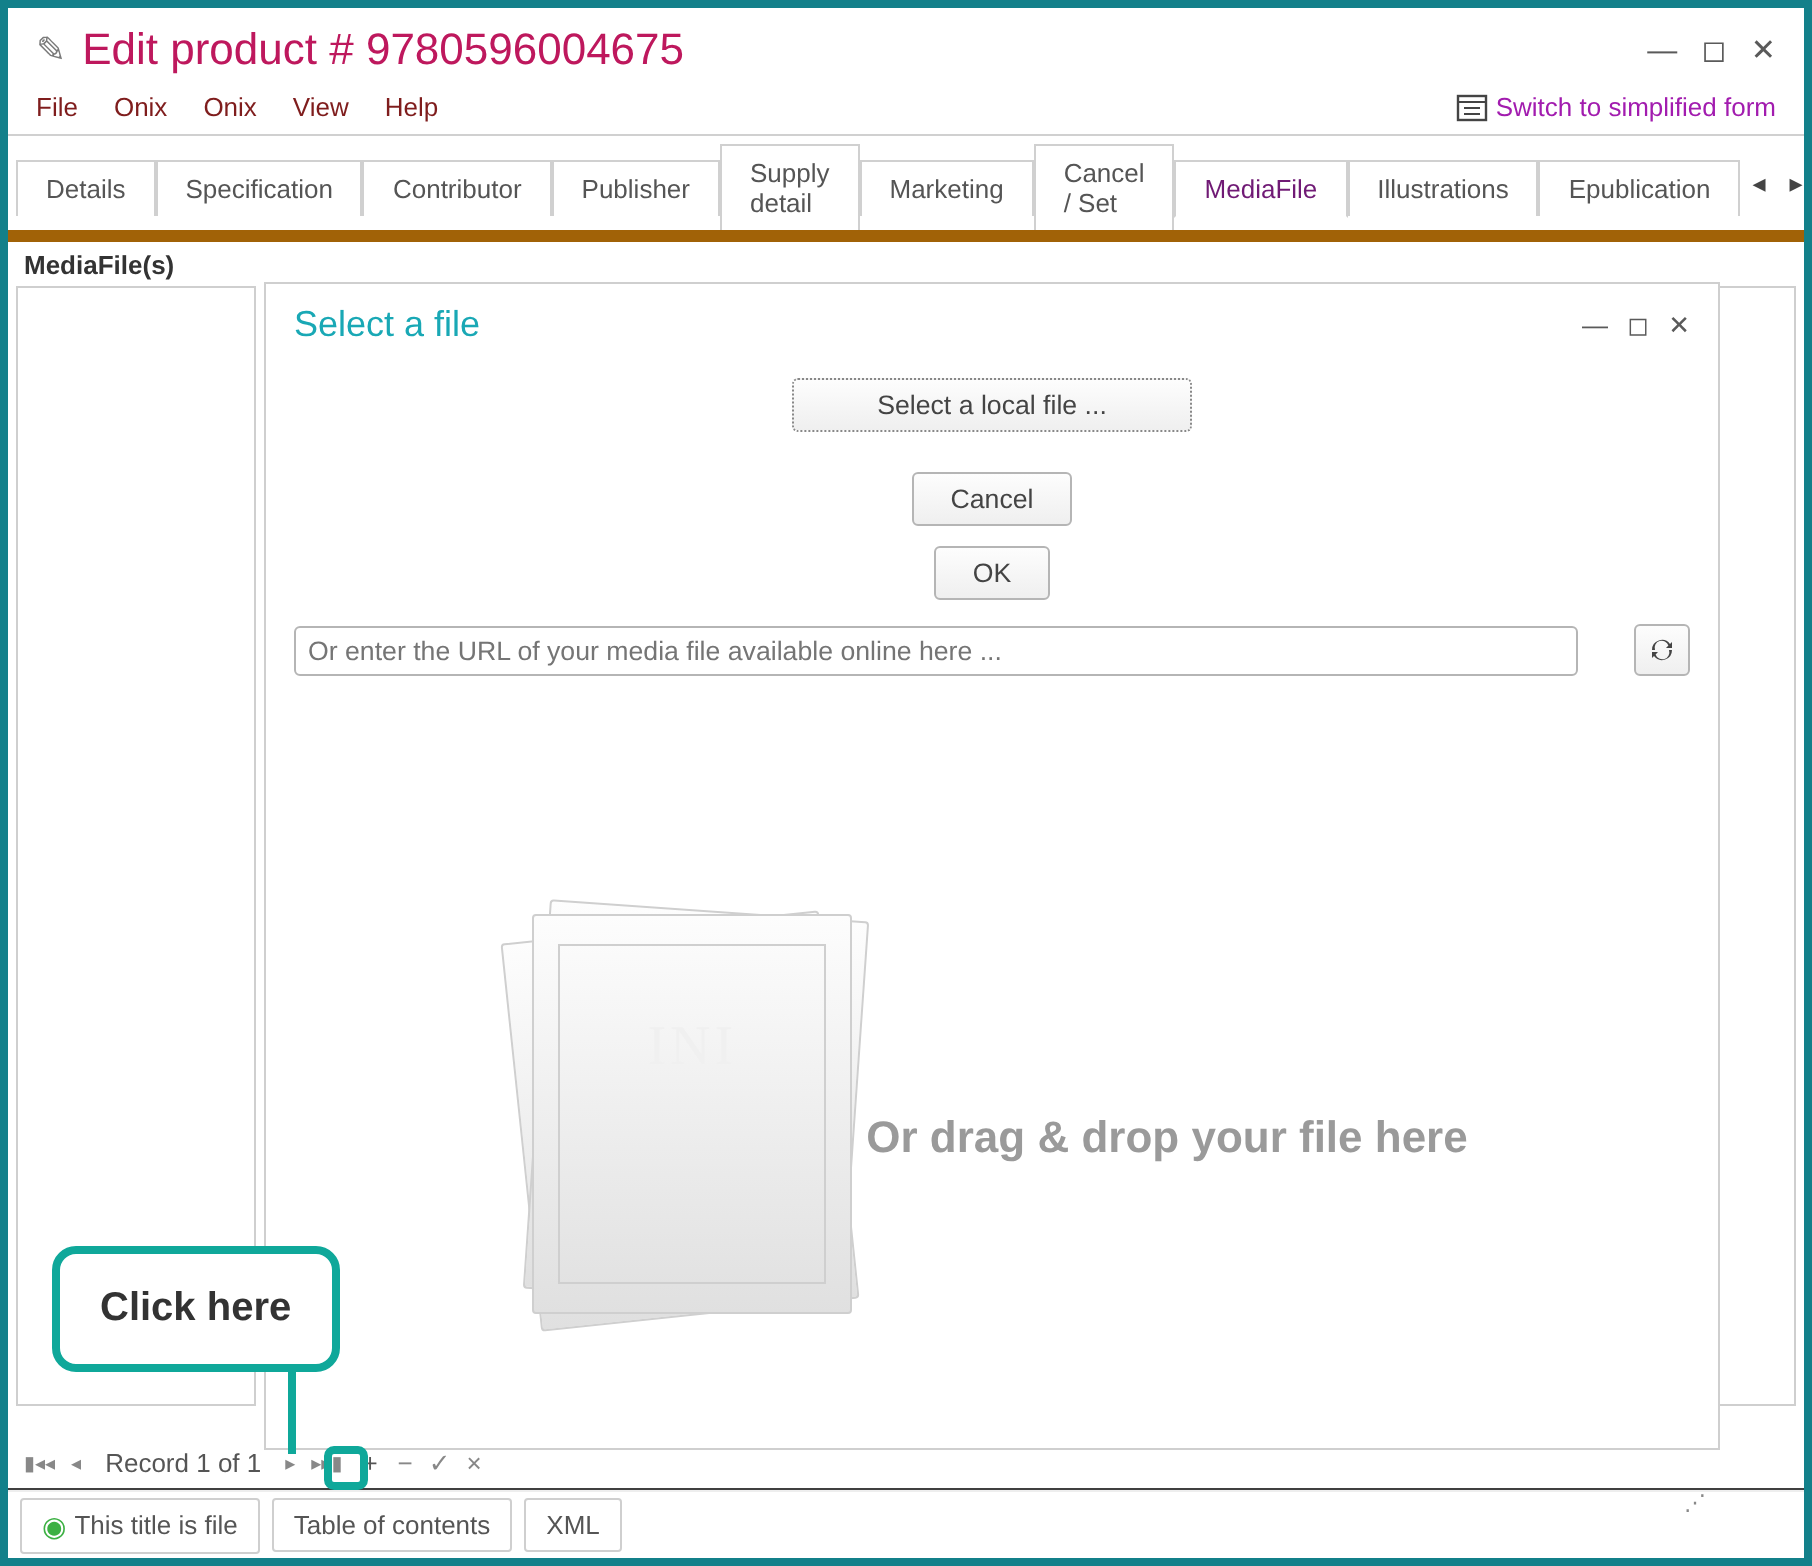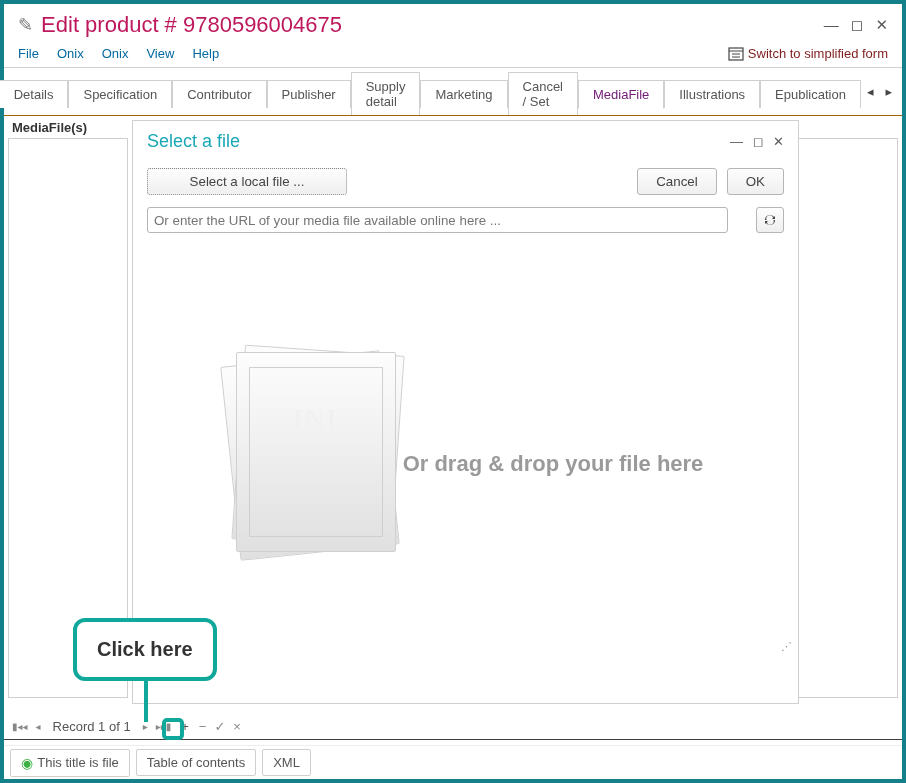--- a/index.html
+++ b/index.html
@@ -4,54 +4,54 @@
 <style>
 * { box-sizing: border-box; margin: 0; padding: 0; }
 body { font-family: Arial, sans-serif; font-size: 13px; background: #13808a; padding: 4px; }
 .window { background: #fff; width: 898px; height: 775px; position: relative; }
 .titlebar { display: flex; align-items: center; padding: 8px 14px; }
 .titlebar .pencil { color: #7a7a7a; font-size: 18px; margin-right: 8px; }
 .titlebar .title { color: #be185d; font-size: 22px; flex: 1; }
 .titlebar .winbtns { color: #5a5a5a; font-size: 15px; }
 .titlebar .winbtns span { margin-left: 8px; cursor: pointer; }
 .menubar { display: flex; align-items: center; padding: 0 14px 6px; border-bottom: 1px solid #d0d0d0; }
-.menubar .item { margin-right: 18px; color: #0369a1; cursor: pointer; }
+.menubar .item { margin-right: 18px; color: #7f1d1d; cursor: pointer; }
 .menubar .spacer { flex: 1; }
-.menubar .switch { color: #7f1d1d; cursor: pointer; display: flex; align-items: flex-end; }
+.menubar .switch { color: #a21caf; cursor: pointer; display: flex; align-items: flex-end; }
 .menubar .switch svg { margin-right: 4px; }
-.tabs { display: flex; align-items: center; border-bottom: 1px solid #a16207; padding: 0 4px; justify-content: flex-end; }
+.tabs { display: flex; align-items: center; border-bottom: 6px solid #a16207; padding: 0 4px; }
 .tabs .tab { padding: 6px 14px; border: 1px solid #d0d0d0; border-bottom: none; margin-right: 0; margin-top: 4px; color: #555; cursor: pointer; background: #fff; }
 .tabs .tab.active { color: #701a75; border-bottom: 1px solid #fff; position: relative; top: 1px; }
 .tabs .arrow { padding: 4px 6px; color: #444; cursor: pointer; }
 .content { position: relative; height: 624px; border-bottom: 1px solid #404040; }
 .sidebar { position: absolute; left: 4px; top: 0; width: 120px; }
 .sidebar .label { font-weight: bold; color: #333; padding: 4px; }
 .listbox { position: absolute; left: 4px; top: 22px; width: 120px; height: 560px; border: 1px solid #cfcfcf; background: #fff; }
 .rightbox { position: absolute; right: 4px; top: 22px; width: 120px; height: 560px; border: 1px solid #cfcfcf; background: #fff; }
-.dialog { position: absolute; left: 128px; top: 4px; width: 667px; height: 584px; border: 1px solid #cfcfcf; background: #fff; }
+.dialog { position: absolute; left: 128px; top: 20px; width: 728px; height: 584px; border: 1px solid #cfcfcf; background: #fff; }
 .dialog .dlghead { display: flex; align-items: center; padding: 10px 14px; }
 .dialog .dlghead .dlgtitle { color: #19a8b5; font-size: 18px; flex: 1; }
 .dialog .dlghead .dlgbtns span { margin-left: 6px; color: #5a5a5a; cursor: pointer; font-size: 13px; }
-.dialog .controls { display: flex; align-items: center; padding: 6px 14px; gap: 10px; }
+.dialog .controls { display: flex; align-items: center; padding: 6px 14px; gap: 10px; flex-direction: column; }
 .btn { background: linear-gradient(#fdfdfd, #efefef); border: 1px solid #b5b5b5; border-radius: 3px; padding: 5px 18px; cursor: pointer; color: #444; }
 .btn.sel { border: 1px dotted #888; width: 200px; text-align: center; }
-.dialog .urlrow { display: flex; padding: 6px 14px; gap: 28px; }
+.dialog .urlrow { display: flex; align-items: center; padding: 6px 14px; gap: 28px; }
 .dialog .urlinput { flex: 1; border: 1px solid #b5b5b5; border-radius: 3px; padding: 4px 6px; color: #777; background: #fff; }
 .dialog .refresh { border: 1px solid #b5b5b5; border-radius: 3px; width: 28px; height: 26px; display: flex; align-items: center; justify-content: center; cursor: pointer; background: linear-gradient(#fdfdfd, #efefef); }
 .dialog .droparea { height: 420px; display: flex; flex-direction: row; align-items: center; justify-content: center; position: relative; }
 .pageshape { position: relative; width: 175px; height: 210px; }
 .pg { position: absolute; background: linear-gradient(#fdfdfd, #e0e0e0); border: 1px solid #cfcfcf; border-radius: 2px; }
 .pg1 { width: 160px; height: 195px; left: 2px; top: 14px; transform: rotate(-6deg); }
 .pg2 { width: 160px; height: 195px; left: 10px; top: 6px; transform: rotate(4deg); }
 .pg3 { width: 160px; height: 200px; left: 8px; top: 8px; }
 .pg3::after { content: ""; position: absolute; left: 12px; top: 14px; right: 12px; bottom: 14px; border: 1px solid #cfcfcf; }
 .watermark { position: absolute; top: 50px; left: 0; right: 0; text-align: center; font-family: Georgia, serif; font-size: 28px; color: #f0f0f0; letter-spacing: 2px; }
 .droptext { color: #9a9a9a; font-size: 22px; font-weight: bold; margin-top: 30px; }
 .resizegrip { position: absolute; right: 6px; bottom: 6px; color: #888; font-size: 11px; }
-.callout { position: absolute; left: 22px; top: 502px; border: 4px solid #0fa89a; border-radius: 12px; padding: 16px 20px; background: #fff; font-size: 20px; font-weight: bold; color: #333; z-index: 10; margin-left: 47px; }
+.callout { position: absolute; left: 22px; top: 502px; border: 4px solid #0fa89a; border-radius: 12px; padding: 16px 20px; background: #fff; font-size: 20px; font-weight: bold; color: #333; z-index: 10; }
 .callout-line { position: absolute; left: 140px; top: 562px; width: 4px; height: 44px; background: #0fa89a; z-index: 9; }
 .callout-dot { position: absolute; left: 158px; top: 602px; width: 22px; height: 22px; border: 4px solid #0fa89a; border-radius: 5px; z-index: 20; }
 .recordbar { position: absolute; left: 6px; bottom: 4px; display: flex; align-items: center; gap: 4px; color: #555; }
 .recordbar .nav { cursor: pointer; padding: 0 2px; color: #888; font-size: 10px; }
 .recordbar .rec { margin: 0 6px; }
 .recordbar .plus { border: 1px solid transparent; padding: 0 3px; cursor: pointer; }
 .recordbar .actbtn { color: #888; cursor: pointer; margin: 0 2px; }
 .statusbar { position: absolute; left: 0; bottom: 0; right: 0; height: 34px; display: flex; align-items: center; padding: 0 6px; gap: 6px; border-top: 1px solid #eee; }
 .statusbtn { border: 1px solid #cfcfcf; border-radius: 2px; padding: 5px 10px; color: #555; display: flex; align-items: center; gap: 4px; cursor: pointer; }
 .check { color: #3cb043; font-size: 14px; }

